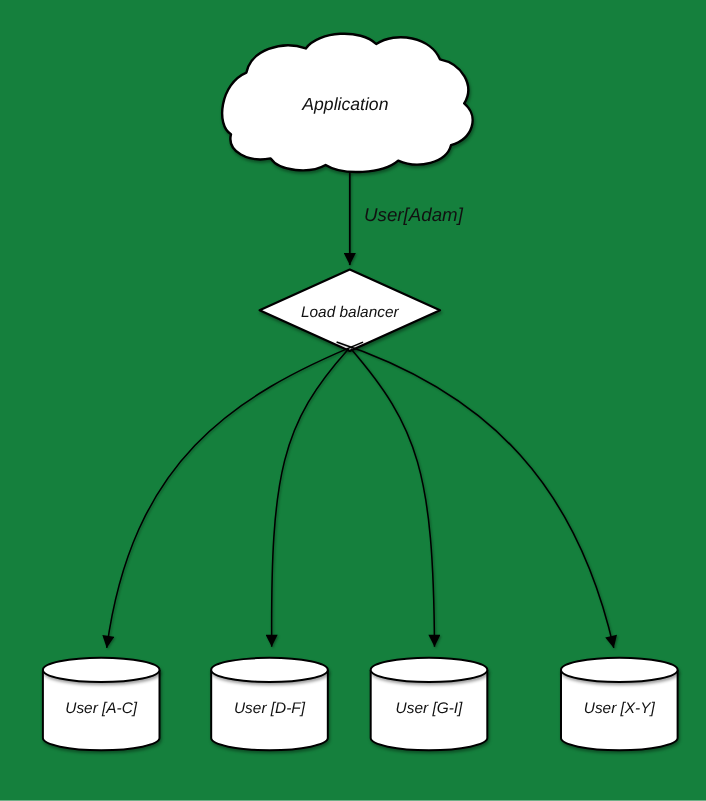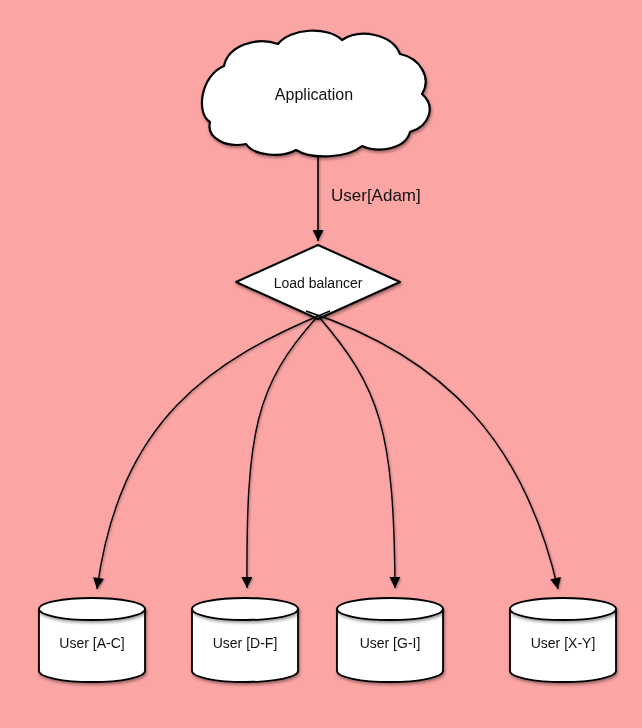--- a/index.html
+++ b/index.html
@@ -4,22 +4,23 @@
 <style>
   html, body {
     margin: 0;
     padding: 0;
     background: #ffffff;
   }
   #canvas {
     position: relative;
     width: 642px;
     height: 728px;
-    background: #fca5a5;
+    background: #15803d;
     overflow: hidden;
+    font-style: italic;
   }
   svg {
     display: block;
   }
   .node-shape {
     fill: #ffffff;
     stroke: #000000;
     filter: drop-shadow(1.5px 2.5px 1.5px rgba(0,0,0,0.38));
   }
   .cloud-outline   { stroke-width: 2.2; stroke-linejoin: round; }

